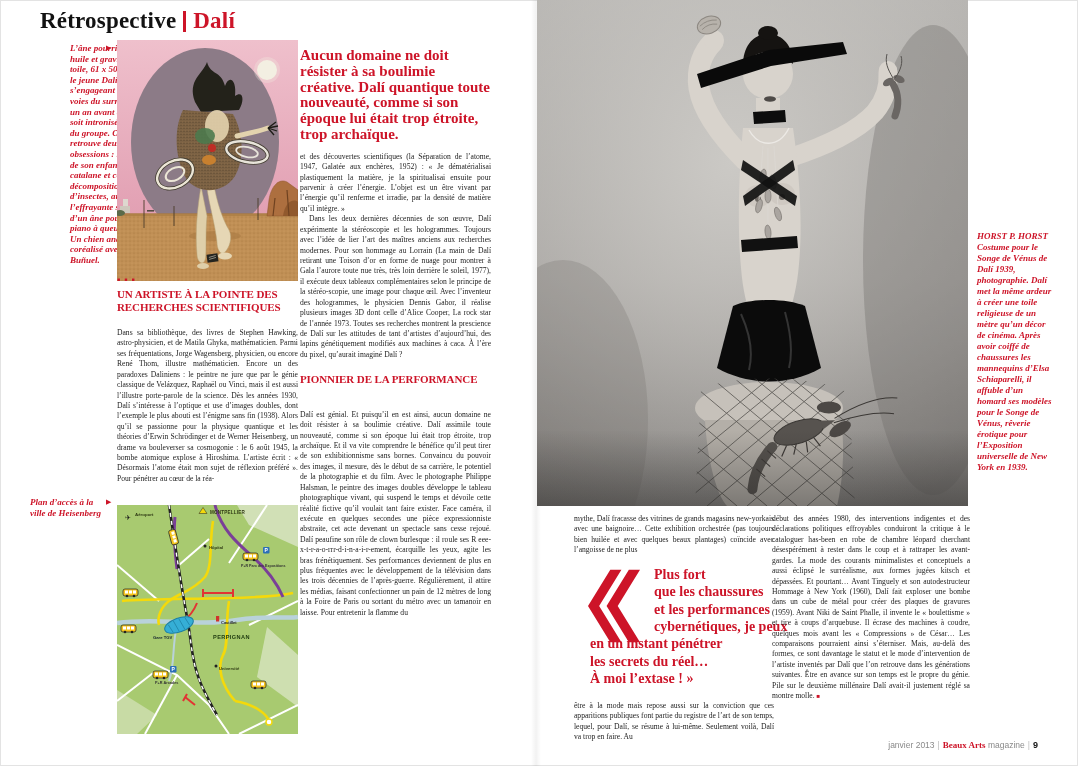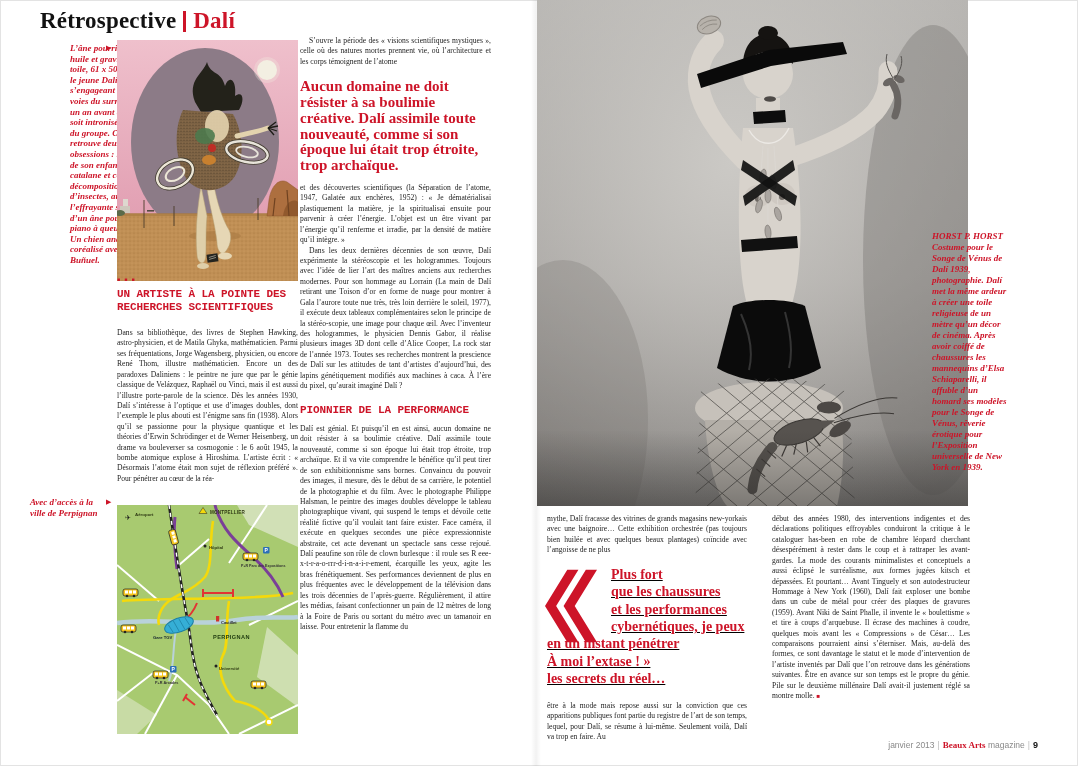--- a/index.html
+++ b/index.html
@@ -14,50 +14,50 @@
     font-weight:bold;font-size:23px;letter-spacing:.2px;}
   .t-black{color:#121212;}
   .t-bar{width:3px;height:21px;background:var(--red);display:inline-block;}
   .t-red{color:var(--red);}
 
   
   .cap{position:absolute;color:var(--red);font-style:italic;font-weight:bold;
     font-size:9px;line-height:10.6px;}
   .cap1{left:30px;top:43px;width:86px;margin-left:40px;}
   .cap2{left:30px;top:497px;width:80px;}
-  .capR{left:932px;top:231px;width:76px;line-height:11px;font-style:italic;}
+  .capR{left:977px;top:231px;width:76px;line-height:11px;font-style:italic;}
   .arr{position:absolute;color:var(--red);font-size:7px;line-height:7px;}
   .arr1{left:106px;top:45px;}
   .arr2{left:106px;top:499px;}
 
   
   .painting{position:absolute;left:117px;top:40px;width:181px;height:241px;}
   .map{position:absolute;left:117px;top:505px;width:181px;height:229px;}
   .photo{position:absolute;left:537px;top:0;width:431px;height:506px;}
   .painting svg,.map svg,.photo svg{display:block;width:100%;height:100%;}
 
   
   .marker{position:absolute;left:117px;top:277px;color:var(--red);font-size:5px;letter-spacing:1.5px;}
-  .redhead{color:var(--red);font-family:Liberation Mono, monospace;font-weight:bold;
+  .redhead{color:var(--red);font-family:Liberation Serif, serif;font-weight:bold;
     font-size:11px;line-height:12.5px;letter-spacing:-.1px;margin:0;}
   .h1{position:absolute;left:117px;top:288px;width:190px;}
-  .h2{margin:13px 0 7px;}
+  .h2{margin:13px 0 24px;}
 
   
   .bodytext{font-size:7.6px;line-height:10.42px;text-align:justify;color:#1c1c1c;margin:0;}
   .ind{text-indent:9px;}
   .col1{position:absolute;left:117px;top:328px;width:181px;height:178px;overflow:hidden;}
   .col2{position:absolute;left:300px;top:36px;width:191px;height:710px;overflow:hidden;}
-  .colA{position:absolute;left:547px;top:514px;width:200px;}
+  .colA{position:absolute;left:574px;top:514px;width:200px;}
   .colB{position:absolute;left:772px;top:514px;width:198px;}
 
   .pullquote1{color:var(--red);font-weight:bold;font-size:15px;line-height:15.8px;
     text-align:left;margin:12px 0 9px;}
 
-  .pq2{position:relative;margin:10px 0 9px;min-height:126px;text-decoration:underline;}
+  .pq2{position:relative;margin:10px 16px 9px;min-height:126px;}
   .pq2mark{position:absolute;left:-2px;top:2px;width:52px;height:76px;}
   .pq2line{color:var(--red);font-weight:bold;font-size:14px;line-height:17.4px;white-space:nowrap;}
   .pq2line.indent{margin-left:64px;}
 
   .endmark{color:var(--red);font-size:6px;}
 
   
   .foot{position:absolute;top:740px;font-family:"Liberation Sans",sans-serif;font-size:8.5px;color:#8a8a8a;}
   .footL{left:40px;margin-top:48px;}
   .footR{right:40px;text-align:right;}
@@ -159,21 +159,21 @@
         </g>
       </g>
     </svg>
   </div>
 
   <div class="marker">■ ■ ■</div>
   <h2 class="redhead h1">UN ARTISTE À LA POINTE DES RECHERCHES SCIENTIFIQUES</h2>
 
   <div class="bodytext col1">Dans sa bibliothèque, des livres de Stephen Hawking, astro-physicien, et de Matila Ghyka, mathématicien. Parmi ses fréquentations, Jorge Wagensberg, physicien, ou encore René Thom, illustre mathématicien. Encore un des paradoxes Daliniens : le peintre ne jure que par le génie classique de Velázquez, Raphaël ou Vinci, mais il est aussi l’illustre porte-parole de la science. Dès les années 1930, Dalí s’intéresse à l’optique et use d’images doubles, dont l’exemple le plus abouti est l’énigme sans fin (1938). Alors qu’il se passionne pour la physique quantique et les théories d’Erwin Schrödinger et de Werner Heisenberg, un drame va bouleverser sa cosmogonie : le 6 août 1945, la bombe atomique explose à Hiroshima. L’artiste écrit : « Désormais l’atome était mon sujet de réflexion préféré ». Pour pénétrer au cœur de la réa-</div>
 
-  <div class="cap cap2">Avec d’accès à la ville de Perpignan</div>
+  <div class="cap cap2">Plan d’accès à la ville de Heisenberg</div>
   <div class="arr arr2">▶</div>
 
   <div class="map">
     <svg viewBox="0 0 181 229" preserveAspectRatio="none" role="img" style="font-family:'Liberation Sans',sans-serif">
       <rect width="181" height="229" fill="#a8ca70"></rect>
       <polygon points="120,0 181,0 181,42 132,20" fill="#e3ead4" opacity=".7"></polygon>
       <polygon points="150,122 181,150 181,202 140,172" fill="#e7ecda" opacity=".6"></polygon>
       <polygon points="0,185 40,210 20,229 0,229" fill="#e7ecda" opacity=".5"></polygon>
       <g stroke="#fff" stroke-width="2" fill="none">
         <path d="M0,60 L42,96"></path>
@@ -288,22 +288,21 @@
         <text x="36" y="134" font-size="4.2" fill="#15232e">Gare TGV</text>
         <text x="104" y="118.5" font-size="4" fill="#222">Castillet</text>
         <text x="102" y="164.5" font-size="4.2">Université</text>
         <text x="124" y="62" font-size="3.6" fill="#333">P+R Parc des Expositions</text>
         <text x="38" y="179" font-size="3.8" fill="#333">P+R Arcades</text>
       </g>
     </svg>
   </div>
 
   <div class="col2">
-    <p class="bodytext ind">S’ouvre la période des « visions scientifiques mystiques », celle où des natures mortes prennent vie, où l’architecture et les corps témoignent de l’atome</p>
-    <div class="pullquote1">Aucun domaine ne doit résister à sa boulimie créative. Dalí assimile toute nouveauté, comme si son époque lui était trop étroite, trop archaïque.</div>
+    <div class="pullquote1">Aucun domaine ne doit résister à sa boulimie créative. Dalí quantique toute nouveauté, comme si son époque lui était trop étroite, trop archaïque.</div>
     <p class="bodytext">et des découvertes scientifiques (la Séparation de l’atome, 1947, Galatée aux enchères, 1952) : « Je dématérialisai plastiquement la matière, je la spiritualisai ensuite pour parvenir à créer l’énergie. L’objet est un être vivant par l’énergie qu’il renferme et irradie, par la densité de matière qu’il intègre. »</p>
     <p class="bodytext ind">Dans les deux dernières décennies de son œuvre, Dalí expérimente la stéréoscopie et les hologrammes. Toujours avec l’idée de lier l’art des maîtres anciens aux recherches modernes. Pour son hommage au Lorrain (La main de Dalí retirant une Toison d’or en forme de nuage pour montrer à Gala l’aurore toute nue très, très loin derrière le soleil, 1977), il exécute deux tableaux complémentaires selon le principe de la stéréo-scopie, une image pour chaque œil. Avec l’inventeur des hologrammes, le physicien Dennis Gabor, il réalise plusieurs images 3D dont celle d’Alice Cooper, La rock star de l’année 1973. Toutes ses recherches montrent la prescience de Dalí sur les attitudes de tant d’artistes d’aujourd’hui, des lapins génétiquement modifiés aux machines à caca. À l’ère du pixel, qu’aurait imaginé Dalí ?</p>
     <h2 class="redhead h2">PIONNIER DE LA PERFORMANCE</h2>
     <p class="bodytext">Dalí est génial. Et puisqu’il en est ainsi, aucun domaine ne doit résister à sa boulimie créative. Dalí assimile toute nouveauté, comme si son époque lui était trop étroite, trop archaïque. Et il va vite comprendre le bénéfice qu’il peut tirer de son exhibitionnisme sans bornes. Convaincu du pouvoir des images, il mesure, dès le début de sa carrière, le potentiel de la photographie et du film. Avec le photographe Philippe Halsman, le peintre des images doubles développe le tableau photographique vivant, qui suspend le temps et dévoile cette réalité fictive qu’il voulait tant faire exister. Face caméra, il exécute en quelques secondes une pièce expressionniste abstraite, cet acte devenant un spectacle sans cesse rejoué. Dalí peaufine son rôle de clown burlesque : il roule ses R eee-x-t-r-a-o-rrr-d-i-n-a-i-r-ement, écarquille les yeux, agite les bras frénétiquement. Ses performances deviennent de plus en plus fréquentes avec le développement de la télévision dans les trois décennies de l’après-guerre. Régulièrement, il attire les médias, faisant confectionner un pain de 12 mètres de long à la Foire de Paris ou sortant du métro avec un tamanoir en laisse. Pour entretenir la flamme du</p>
   </div>
 
   <div class="spine"></div>
 
   <div class="photo">
     <svg viewBox="0 0 431 506" preserveAspectRatio="none" role="img">
@@ -416,22 +415,22 @@
         <svg viewBox="0 0 56 78" width="52" height="76">
           <polygon points="24,0 0,39 24,78 36,78 12,39 36,0" fill="#cd1428"></polygon>
           <polygon points="44,0 20,39 44,78 56,78 32,39 56,0" fill="#cd1428"></polygon>
         </svg>
       </span>
       <div class="pq2line indent">Plus fort</div>
       <div class="pq2line indent">que les chaussures</div>
       <div class="pq2line indent">et les performances</div>
       <div class="pq2line indent">cybernétiques, je peux</div>
       <div class="pq2line">en un instant pénétrer</div>
+      <div class="pq2line">les secrets du réel…</div>
       <div class="pq2line">À moi l’extase ! »</div>
-      <div class="pq2line">les secrets du réel…</div>
     </div>
     <p class="bodytext">être à la mode mais repose aussi sur la conviction que ces apparitions publiques font partie du registre de l’art de son temps, lequel, pour Dalí, se résume à lui-même. Seulement voilà, Dalí va trop en faire. Au</p>
   </div>
 
   <div class="colB">
     <p class="bodytext"><span>début des années 1980, des interventions indigentes et des déclarations politiques effroyables conduiront la critique à le cataloguer has-been en robe de chambre léopard cherchant désespérément à rester dans le coup et à rattraper les avant-gardes. La mode des courants minimalistes et conceptuels a aussi éclipsé le surréalisme, aux formes jugées kitsch et dépassées. Et pourtant… Avant Tinguely et son autodestructeur Hommage à New York (1960), Dalí fait exploser une bombe dans un cube de métal pour créer des plaques de gravures (1959). Avant Niki de Saint Phalle, il invente le « boulettisme » et tire à coups d’arquebuse. Il écrase des machines à coudre, quelques mois avant les « Compressions » de César… Les comparaisons pourraient ainsi s’éterniser. Mais, au-delà des formes, ce sont davantage le statut et le mode d’intervention de l’artiste inventés par Dalí que l’on retrouve dans les générations suivantes. Être en avance sur son temps est le propre du génie. Pile sur le deuxième millénaire Dalí avait-il justement réglé sa montre molle.</span> <span class="endmark">■</span></p>
   </div>
 
   <div class="foot footL">
     <span class="fpage">8</span><span class="fsep">|</span><span class="fbrand">Beaux Arts</span> <span class="fmag">magazine</span><span class="fsep">|</span><span class="fdate">janvier 2013</span>

